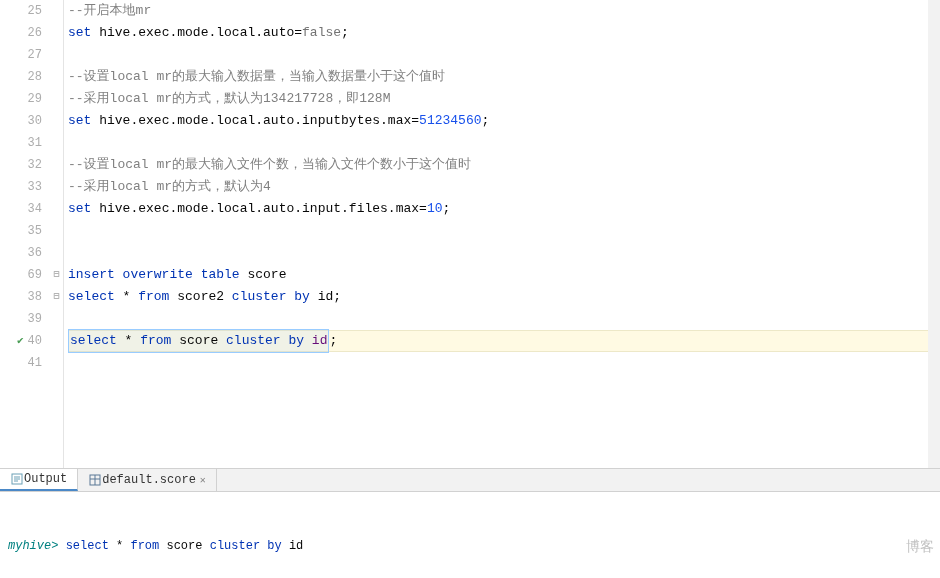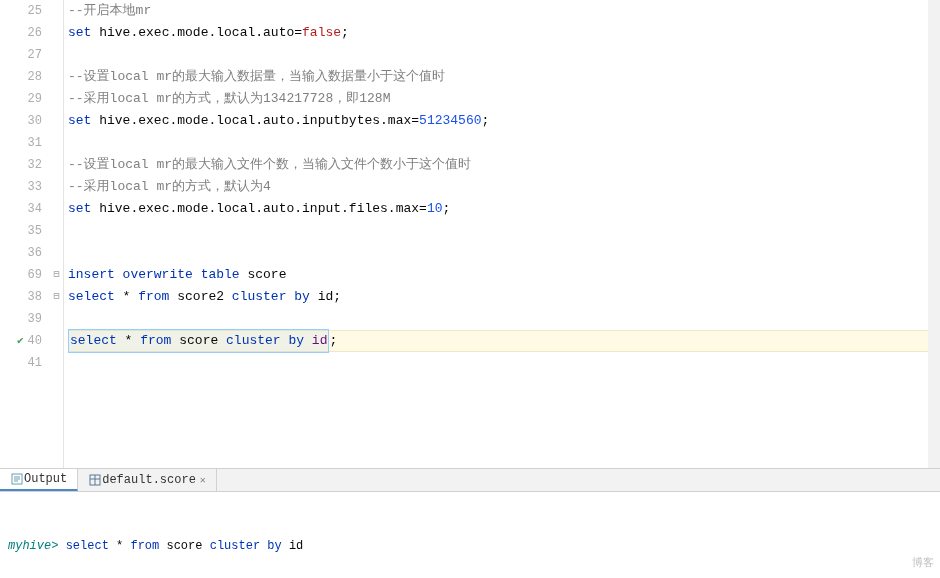--- a/index.html
+++ b/index.html
@@ -65,21 +65,21 @@
 }
 .code-line.current {
   background: #fffae3;
   border-top: 1px solid #ede8c8;
   border-bottom: 1px solid #ede8c8;
 }
 .tok-comment { color: #808080; }
 .tok-keyword { color: #0033b3; }
 .tok-ident { color: #660e7a; }
 .tok-num { color: #1750eb; }
-.tok-false { color: #b91c1c; }
+.tok-false { color: #737373; }
 .tok-plain { color: #080808; }
 .sel-box {
   border: 1px solid #99ccff;
   background: rgba(153,204,255,0.15);
   padding: 0 1px;
 }
 .tabs-bar {
   height: 24px;
   background: #f2f2f2;
   border-top: 1px solid #d1d1d1;
@@ -114,22 +114,22 @@
   white-space: pre;
   height: 86px;
   overflow: hidden;
 }
 .con-prompt { color: #008080; font-style: italic; }
 .con-kw { color: #0033b3; }
 .con-plain { color: #080808; }
 .watermark {
   position: absolute;
   right: 6px;
-  bottom: 8px;
-  font-size: 11px;
+  bottom: 22px;
+  font-size: 14px;
   color: #c0c0c0;
   font-family: Liberation Serif, serif;
   pointer-events: none;
 }
 .scroll-corner {
   position: absolute;
   right: 0;
   top: 0;
   width: 12px;
   height: 468px;

